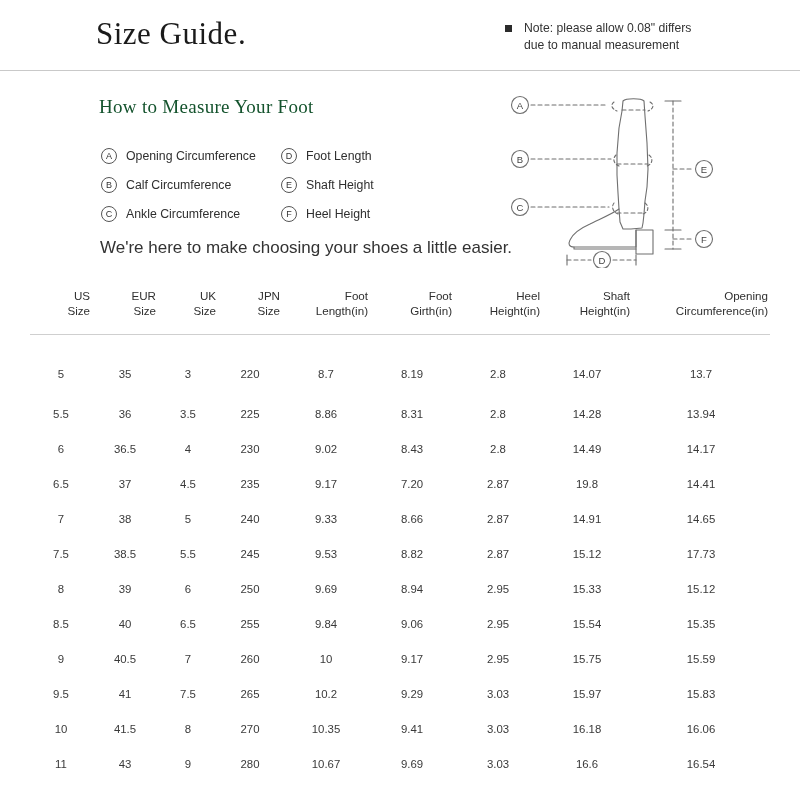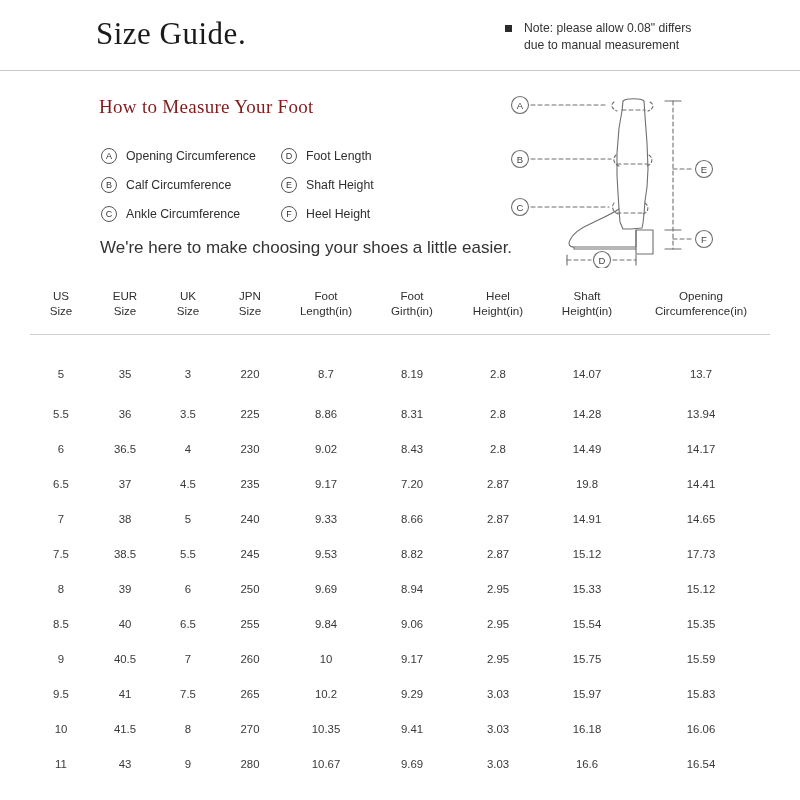--- a/index.html
+++ b/index.html
@@ -68,21 +68,21 @@
     top: 71px;
     width: 800px;
     height: 205px;
   }
   #measure-title {
     position: absolute;
     left: 99px;
     top: 25px;
     font-family: "Liberation Serif", serif;
     font-size: 19px;
-    color: #7f1d1d;
+    color: #14532d;
     letter-spacing: 0.3px;
   }
   #legend {
     position: absolute;
     left: 101px;
     top: 70px;
     width: 300px;
   }
   .legend-col {
     position: absolute;
@@ -141,21 +141,21 @@
     border-collapse: collapse;
     width: 740px;
     margin: 0 30px;
     table-layout: fixed;
   }
   #size-table thead th {
     font-weight: 400;
     font-size: 11.6px;
     color: #2f2f2f;
     padding: 12px 2px 16px 2px;
-    text-align: center;
+    text-align: right;
     vertical-align: top;
     line-height: 15px;
     border-bottom: 1.6px solid #cfcfcf;
   }
   #size-table tbody td {
     font-size: 11.4px;
     color: #3a3a3a;
     text-align: center;
     padding: 0;
     height: 35px;

